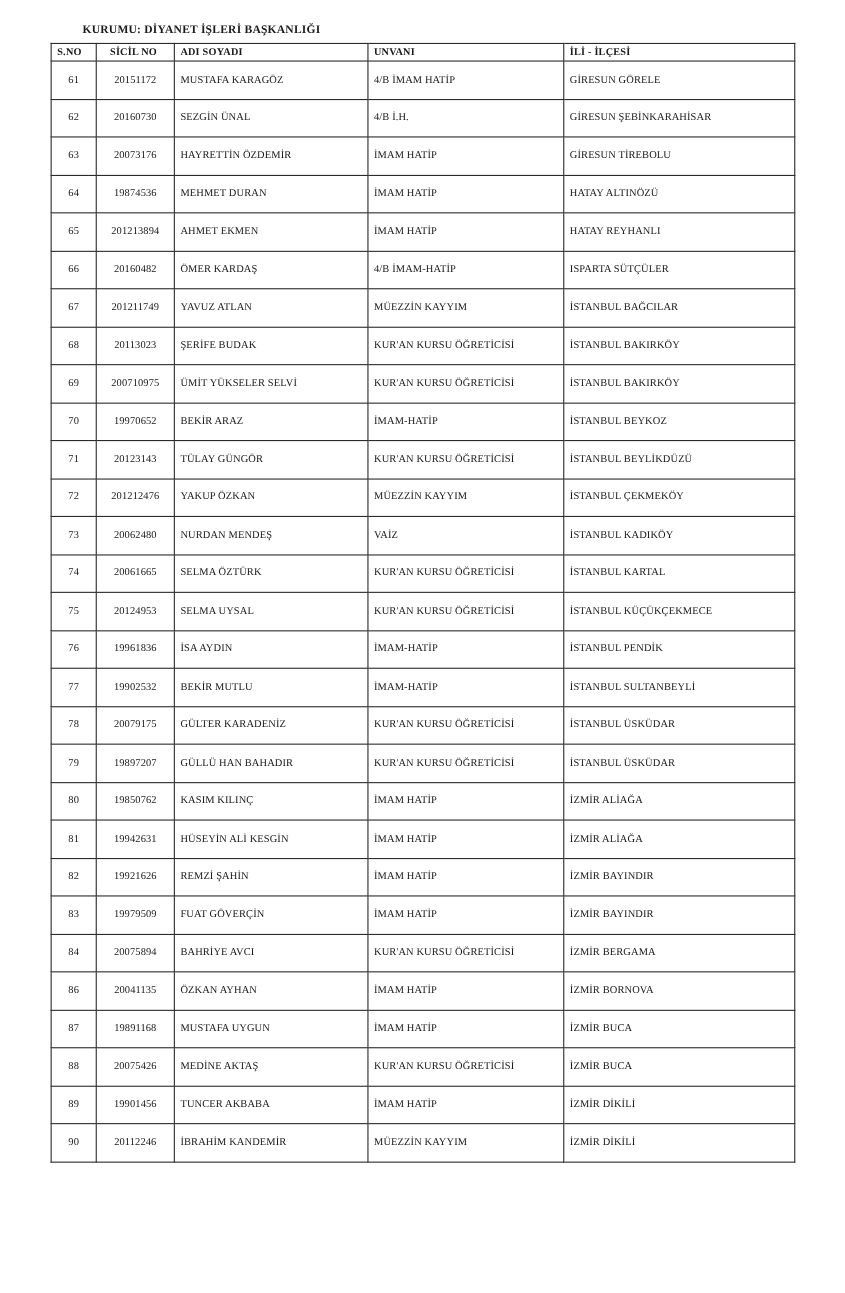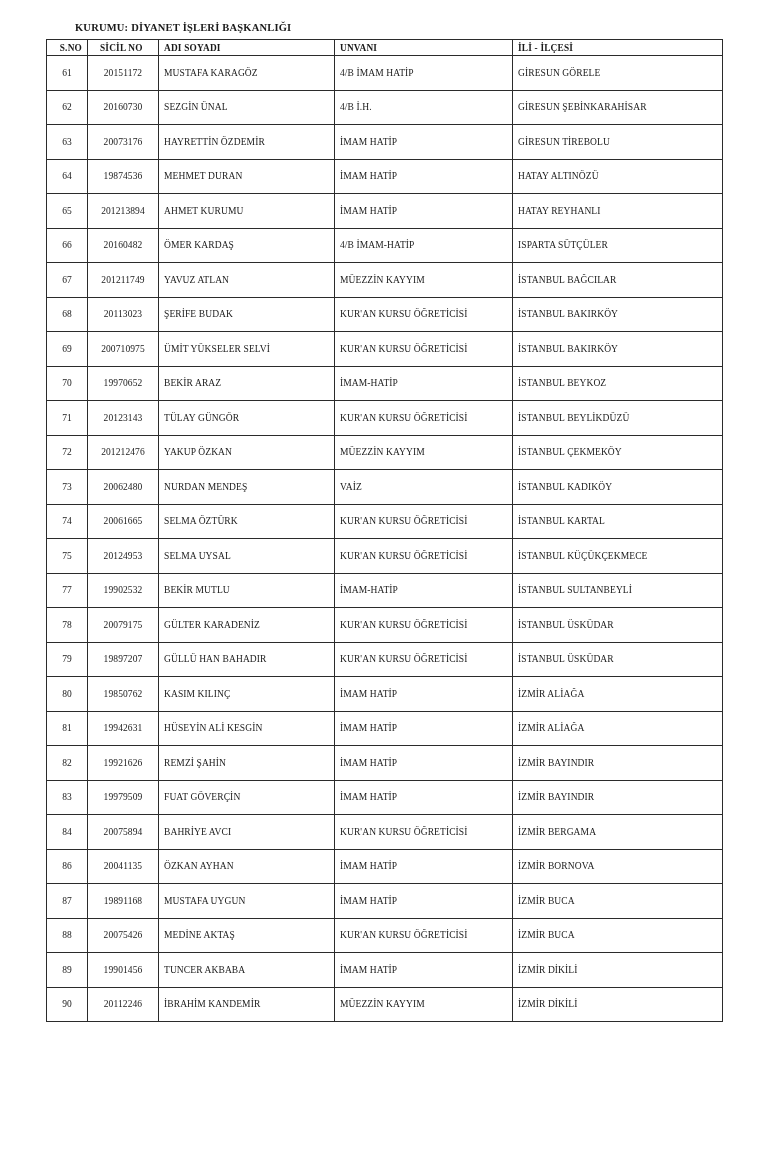--- a/index.html
+++ b/index.html
@@ -50,21 +50,21 @@
     letter-spacing: 0.1px;
   }
   table.records thead th {
     height: 15px;
     font-weight: bold;
     font-size: 9.3px;
     text-align: left;
     letter-spacing: 0.2px;
   }
   table.records thead th.c-sno {
-    text-align: right;
+    text-align: left;
   }
   table.records thead th.c-sicil {
     text-align: left;
     padding-left: 12px;
     margin-top: 30px;
   }
   table.records tbody td {
     height: 33.5px;
   }
   td.c-sno {
@@ -134,21 +134,21 @@
         <tr>
           <td class="c-sno">64</td>
           <td class="c-sicil">19874536</td>
           <td class="c-ad">MEHMET DURAN</td>
           <td class="c-unvan">İMAM HATİP</td>
           <td class="c-il">HATAY ALTINÖZÜ</td>
         </tr>
         <tr>
           <td class="c-sno">65</td>
           <td class="c-sicil">201213894</td>
-          <td class="c-ad">AHMET KURUMU</td>
+          <td class="c-ad">AHMET EKMEN</td>
           <td class="c-unvan">İMAM HATİP</td>
           <td class="c-il">HATAY REYHANLI</td>
         </tr>
         <tr>
           <td class="c-sno">66</td>
           <td class="c-sicil">20160482</td>
           <td class="c-ad">ÖMER KARDAŞ</td>
           <td class="c-unvan">4/B İMAM-HATİP</td>
           <td class="c-il">ISPARTA SÜTÇÜLER</td>
         </tr>
@@ -209,20 +209,27 @@
           <td class="c-il">İSTANBUL KARTAL</td>
         </tr>
         <tr>
           <td class="c-sno">75</td>
           <td class="c-sicil">20124953</td>
           <td class="c-ad">SELMA UYSAL</td>
           <td class="c-unvan">KUR'AN KURSU ÖĞRETİCİSİ</td>
           <td class="c-il">İSTANBUL KÜÇÜKÇEKMECE</td>
         </tr>
         <tr>
+          <td class="c-sno">76</td>
+          <td class="c-sicil">19961836</td>
+          <td class="c-ad">İSA AYDIN</td>
+          <td class="c-unvan">İMAM-HATİP</td>
+          <td class="c-il">İSTANBUL PENDİK</td>
+        </tr>
+        <tr>
           <td class="c-sno">77</td>
           <td class="c-sicil">19902532</td>
           <td class="c-ad">BEKİR MUTLU</td>
           <td class="c-unvan">İMAM-HATİP</td>
           <td class="c-il">İSTANBUL SULTANBEYLİ</td>
         </tr>
         <tr>
           <td class="c-sno">78</td>
           <td class="c-sicil">20079175</td>
           <td class="c-ad">GÜLTER KARADENİZ</td>

